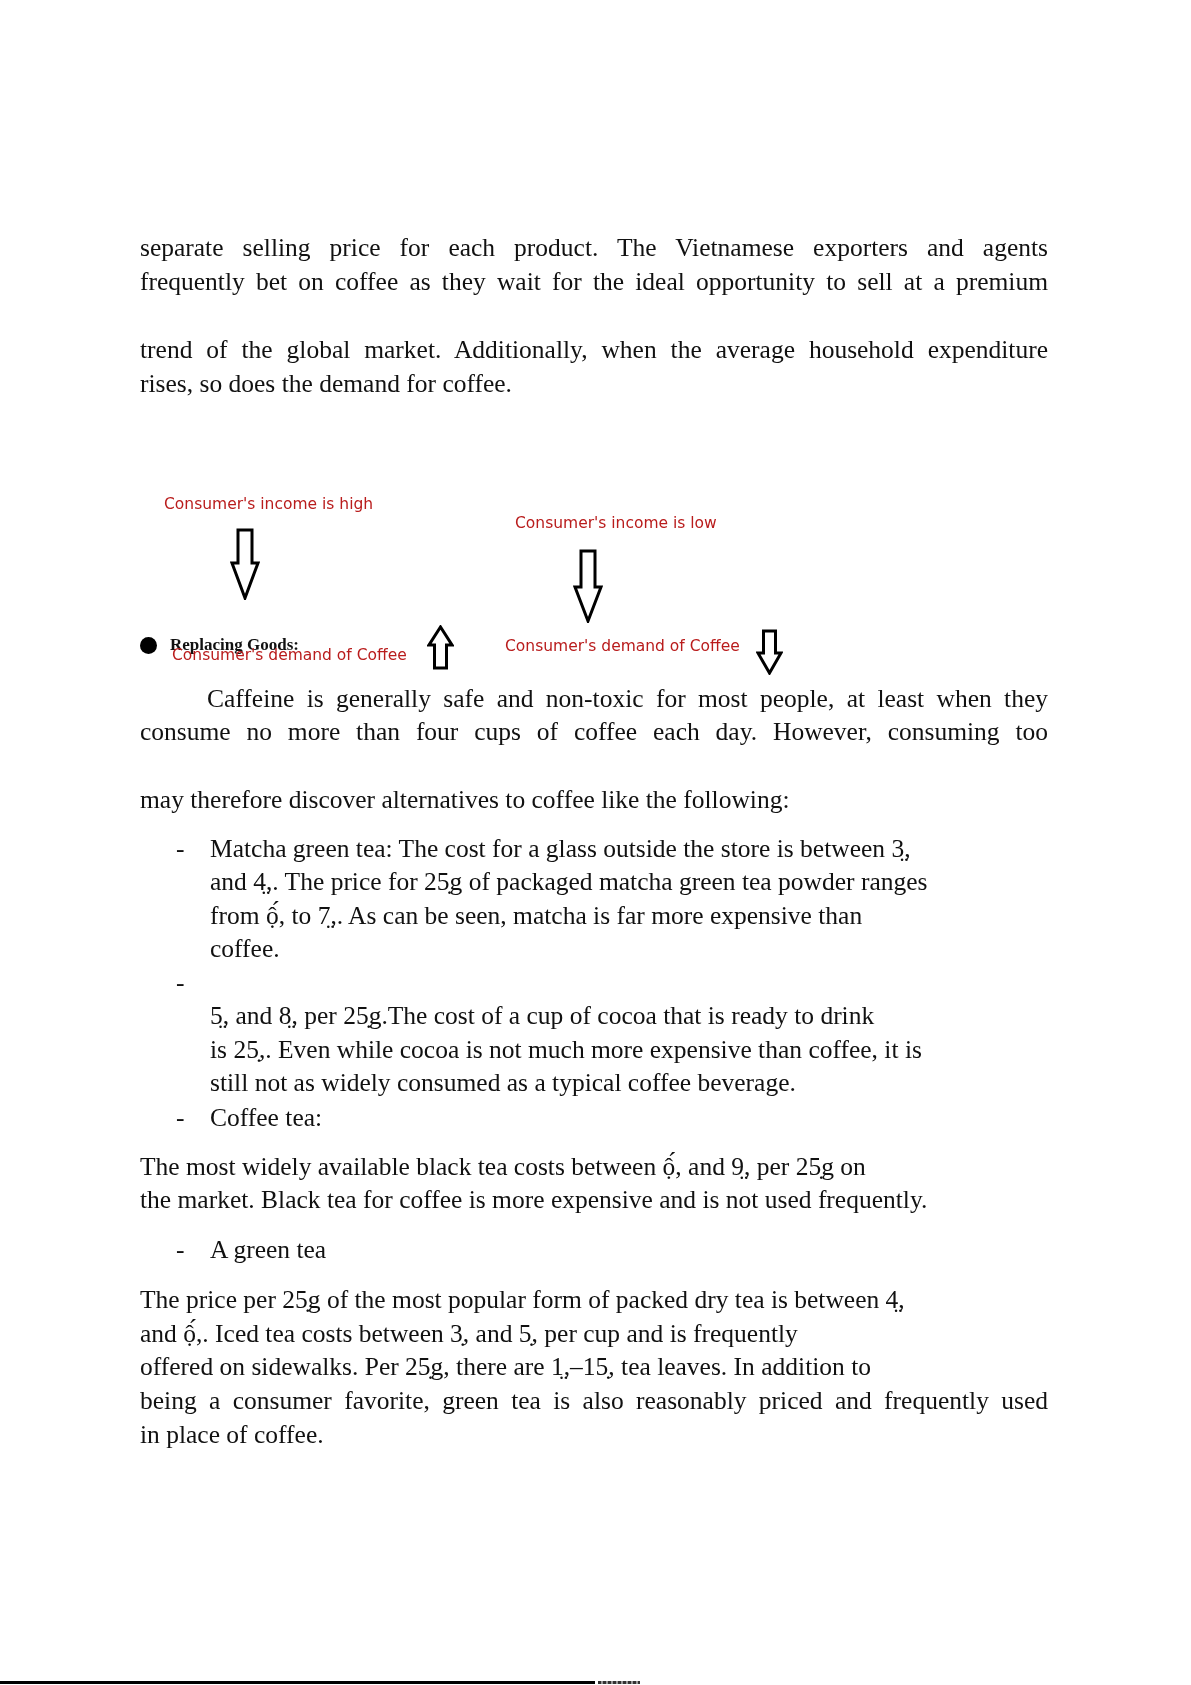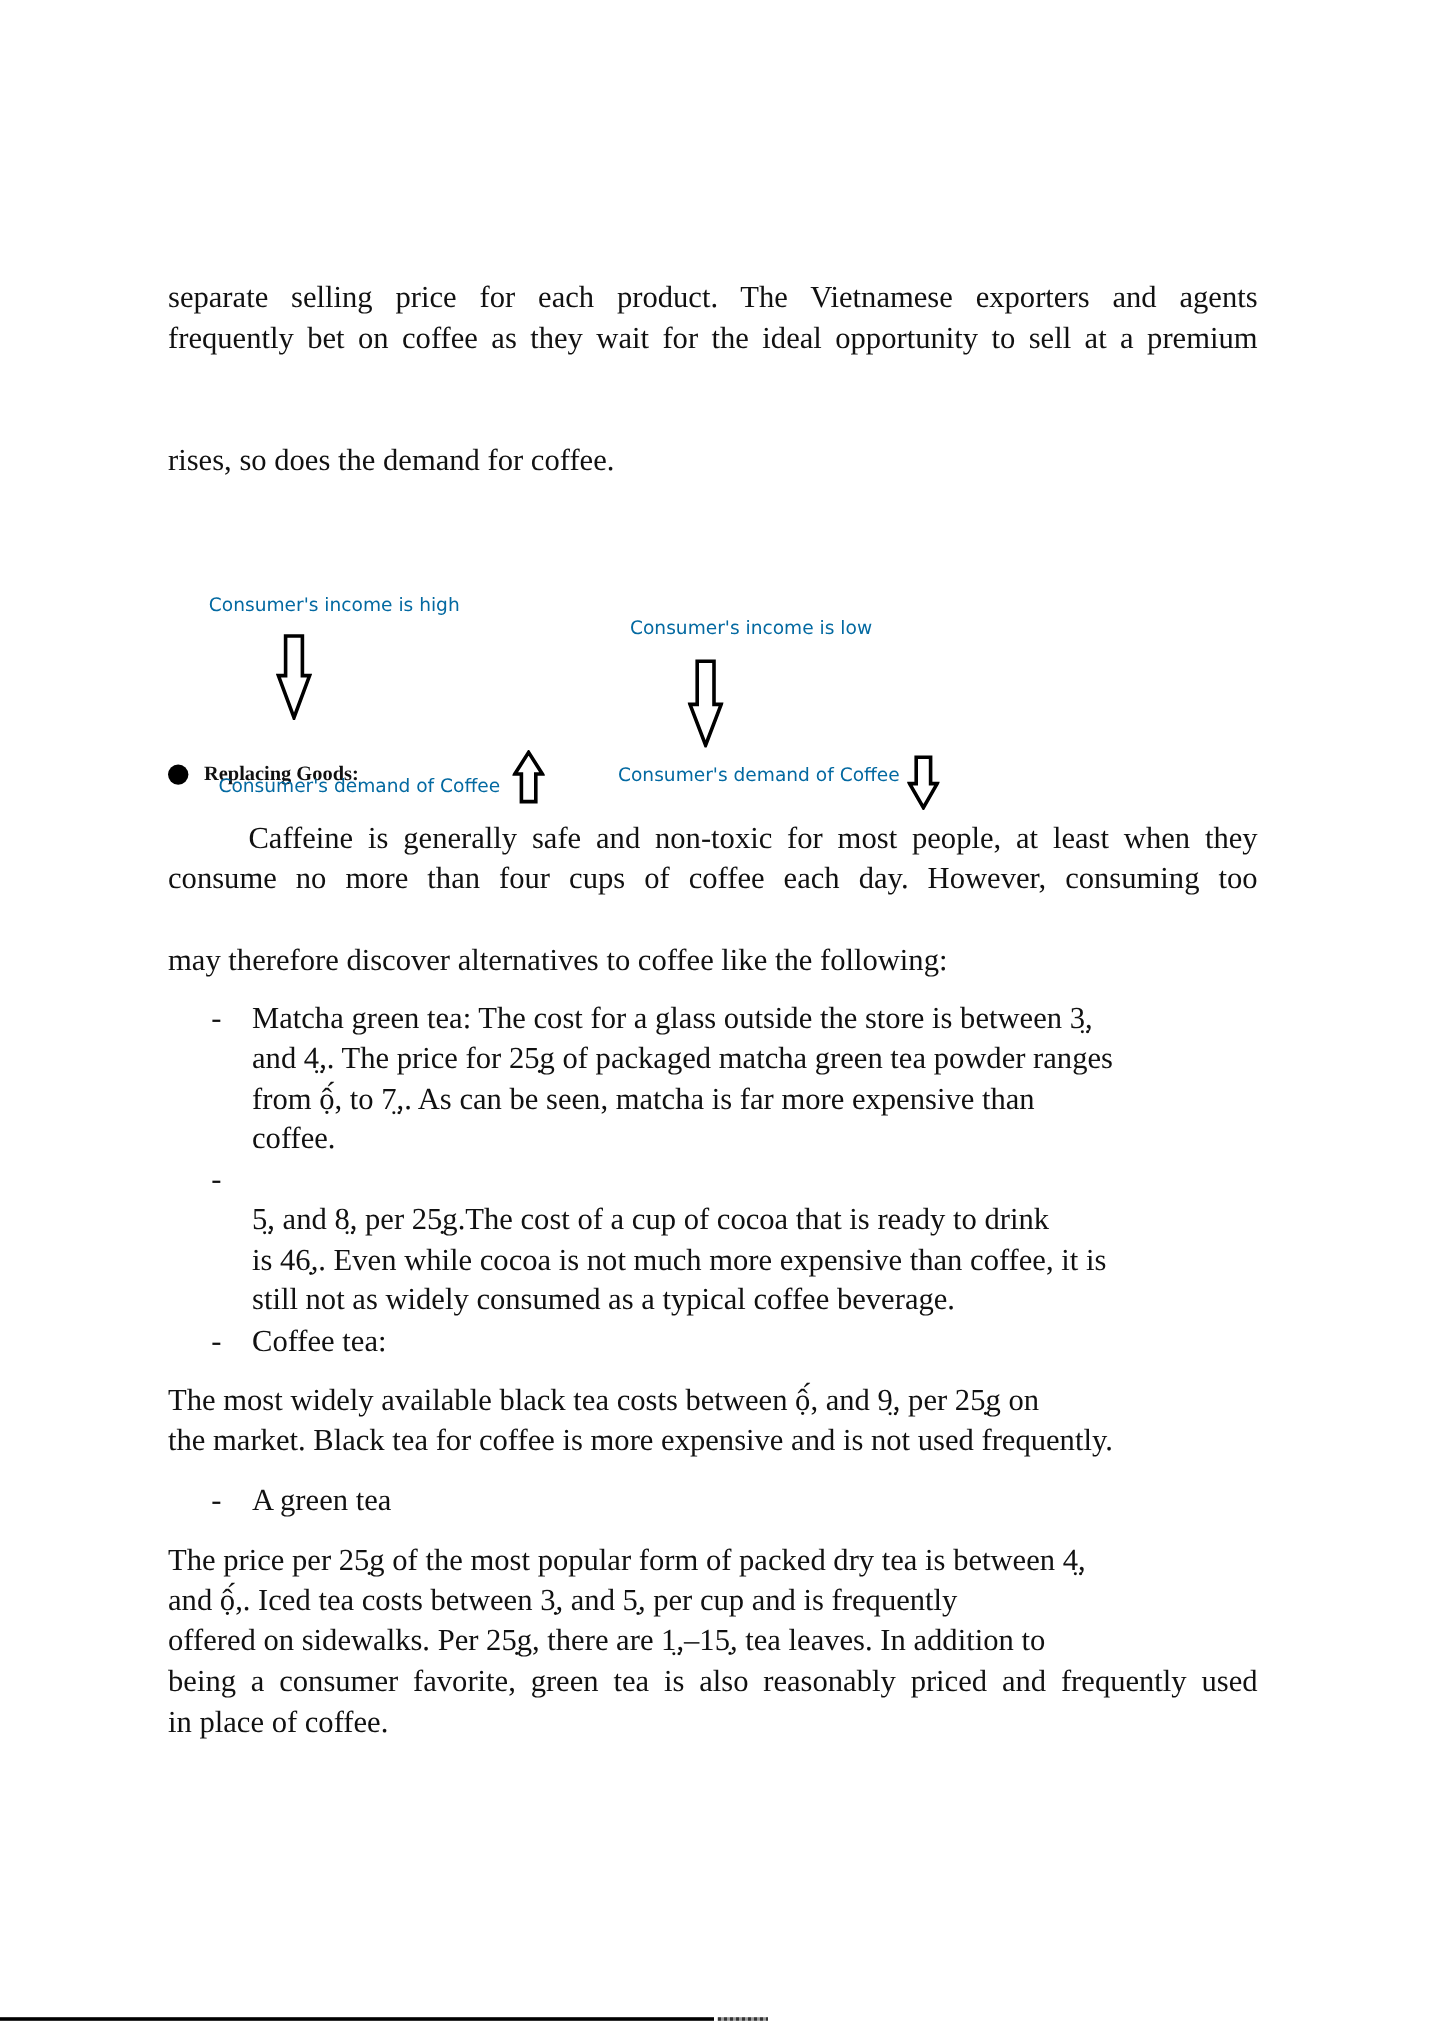--- a/index.html
+++ b/index.html
@@ -6,34 +6,35 @@
   body { width: 1191px; height: 1685px; position: relative; overflow: hidden; }
   .page { position: absolute; left: 0; top: 0; width: 1191px; height: 1393px; background: #fff; }
   .ln {
     position: absolute; left: 140px; width: 908px;
     font-family: "Liberation Serif", serif; font-size: 25.5px; color: #111;
     line-height: 34px; white-space: nowrap;
   }
   .just { text-align: justify; text-align-last: justify; white-space: normal; }
   .ind { left: 210px; width: 838px; }
   .dash { position: absolute; left: 176px; font-family: "Liberation Serif", serif; font-size: 25.5px; line-height: 34px; color: #111; }
-  .diag { position: absolute; font-family: "DejaVu Sans", sans-serif; font-size: 15.5px; color: #0369a1; white-space: nowrap; line-height: 18px; margin-left: 10px; }
+  .diag { position: absolute; font-family: "DejaVu Sans", sans-serif; font-size: 15.5px; color: #b91c1c; white-space: nowrap; line-height: 18px; }
   .bullet { position: absolute; left: 140px; top: 637px; width: 17px; height: 17px; border-radius: 50%; background: #000; }
   .heading { position: absolute; left: 170px; top: 630px; font-family: "Liberation Serif", serif; font-weight: bold; font-size: 17px; line-height: 30px; color: #111; }
   .arrow { position: absolute; }
   .footer-line { position: absolute; left: 0; top: 1681px; width: 595px; height: 3px; background: #000; }
   .footer-mark { position: absolute; left: 598px; top: 1681px; width: 42px; height: 3px; background: repeating-linear-gradient(90deg,#333 0 3px,#999 3px 5px); }
 </style>
 </head>
 <body>
 
 <div class="page">
 
   <div class="ln just" style="top:231px">separate selling price for each product. The Vietnamese exporters and agents</div>
   <div class="ln just" style="top:265px">frequently bet on coffee as they wait for the ideal opportunity to sell at a premium</div>
+  <div class="ln just" style="top:333px">trend of the global market. Additionally, when the average household expenditure</div>
   <div class="ln" style="top:367px">rises, so does the demand for coffee.</div>
 
   <div class="diag" style="left:164px; top:495px">Consumer's income is high</div>
   <svg class="arrow" style="left:230px; top:528px" width="30" height="72" viewBox="0 0 30 72">
     <path d="M8 2 H22 V35 H28 L15 70 L2 35 H8 Z" fill="#fff" stroke="#000" stroke-width="3" stroke-linejoin="miter"></path>
   </svg>
 
   <div class="diag" style="left:515px; top:514px">Consumer's income is low</div>
   <svg class="arrow" style="left:573px; top:549px" width="30" height="74" viewBox="0 0 30 74">
     <path d="M8 2 H22 V38 H28 L15 72 L2 38 H8 Z" fill="#fff" stroke="#000" stroke-width="3" stroke-linejoin="miter"></path>
@@ -55,21 +56,21 @@
   <div class="ln" style="top:783px">may therefore discover alternatives to coffee like the following:</div>
 
   <div class="dash" style="top:832px">-</div>
   <div class="ln ind" style="top:832px; width:798px">Matcha green tea: The cost for a glass outside the store is between 3̤,</div>
   <div class="ln ind" style="top:865px">and 4̤,. The price for 25̣g of packaged matcha green tea powder ranges</div>
   <div class="ln ind" style="top:899px">from ộ́, to 7̤,. As can be seen, matcha is far more expensive than</div>
   <div class="ln ind" style="top:932px">coffee.</div>
 
   <div class="dash" style="top:966px">-</div>
   <div class="ln ind" style="top:999px">5̤, and 8̤, per 25̣g.The cost of a cup of cocoa that is ready to drink</div>
-  <div class="ln ind" style="top:1033px">is 46̣,. Even while cocoa is not much more expensive than coffee, it is</div>
+  <div class="ln ind" style="top:1033px">is 25̣,. Even while cocoa is not much more expensive than coffee, it is</div>
   <div class="ln ind" style="top:1066px">still not as widely consumed as a typical coffee beverage.</div>
 
   <div class="dash" style="top:1101px">-</div>
   <div class="ln ind" style="top:1101px">Coffee tea:</div>
 
   <div class="ln" style="top:1150px">The most widely available black tea costs between ộ́, and 9̤, per 25̣g on</div>
   <div class="ln" style="top:1183px">the market. Black tea for coffee is more expensive and is not used frequently.</div>
 
   <div class="dash" style="top:1233px">-</div>
   <div class="ln ind" style="top:1233px">A green tea</div>

